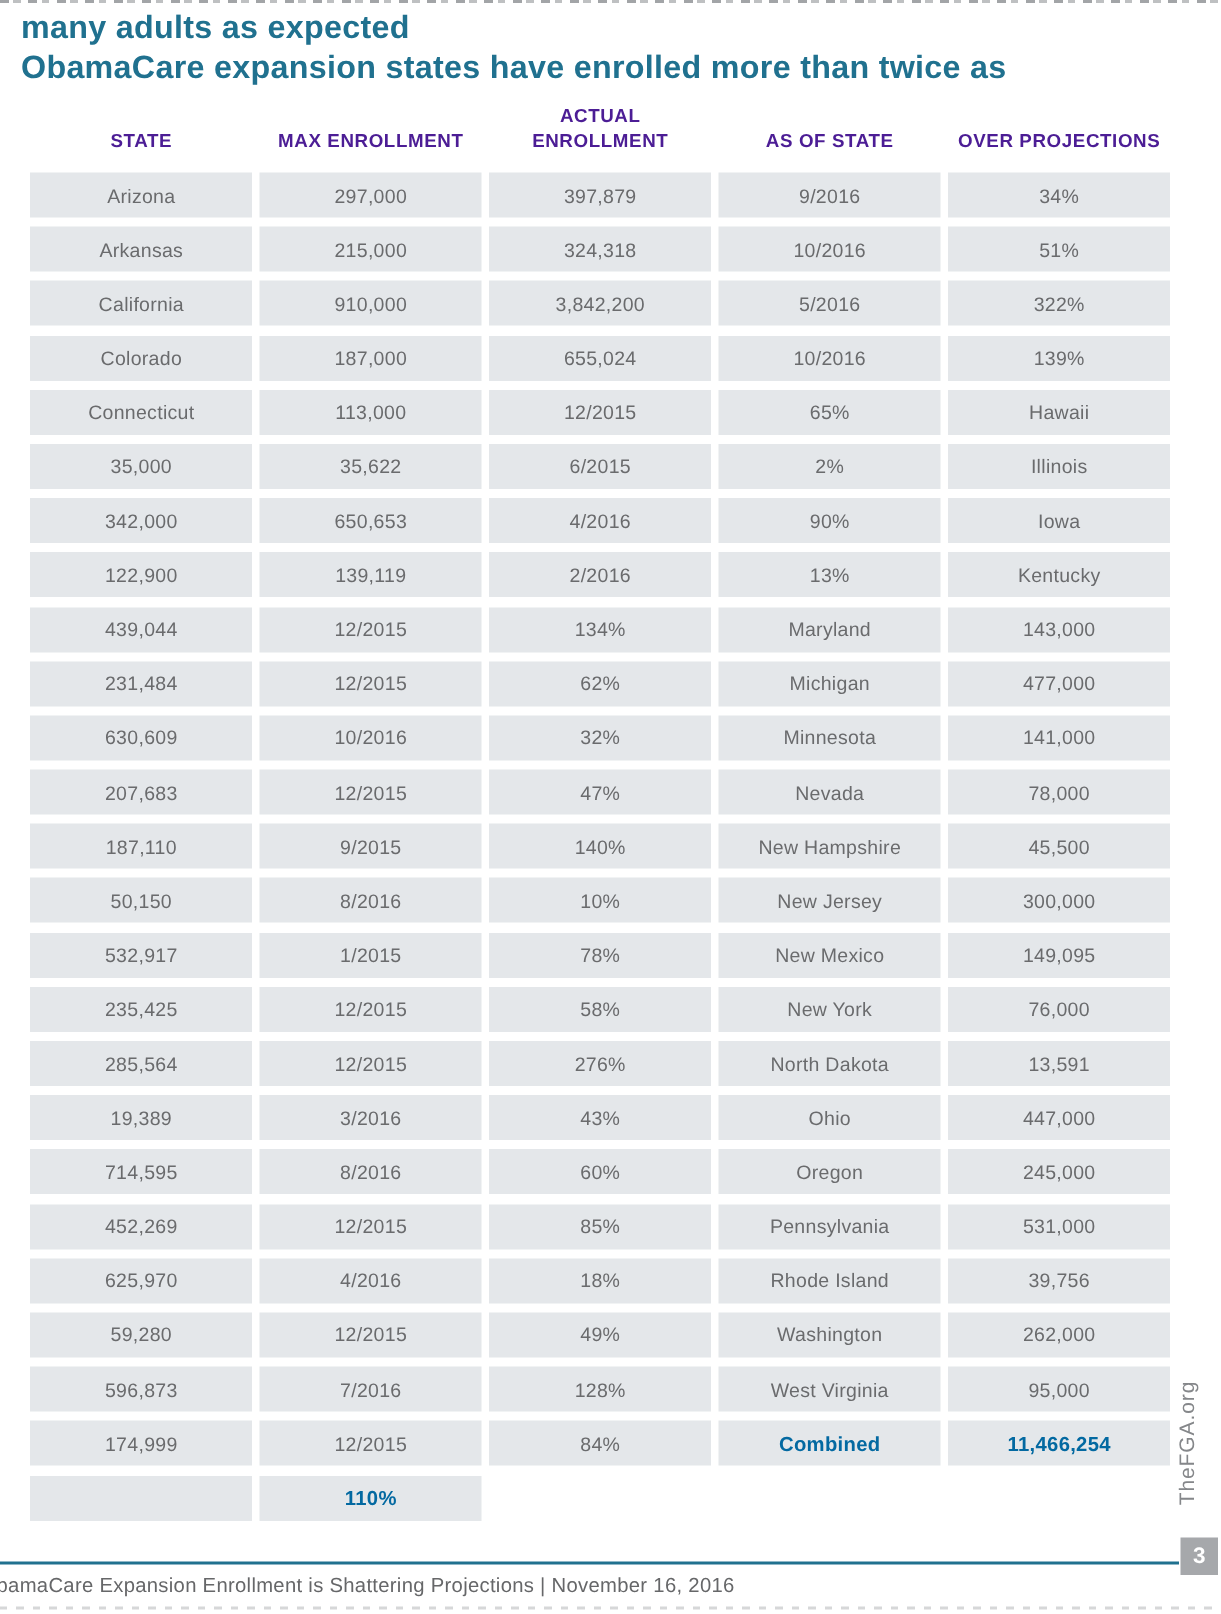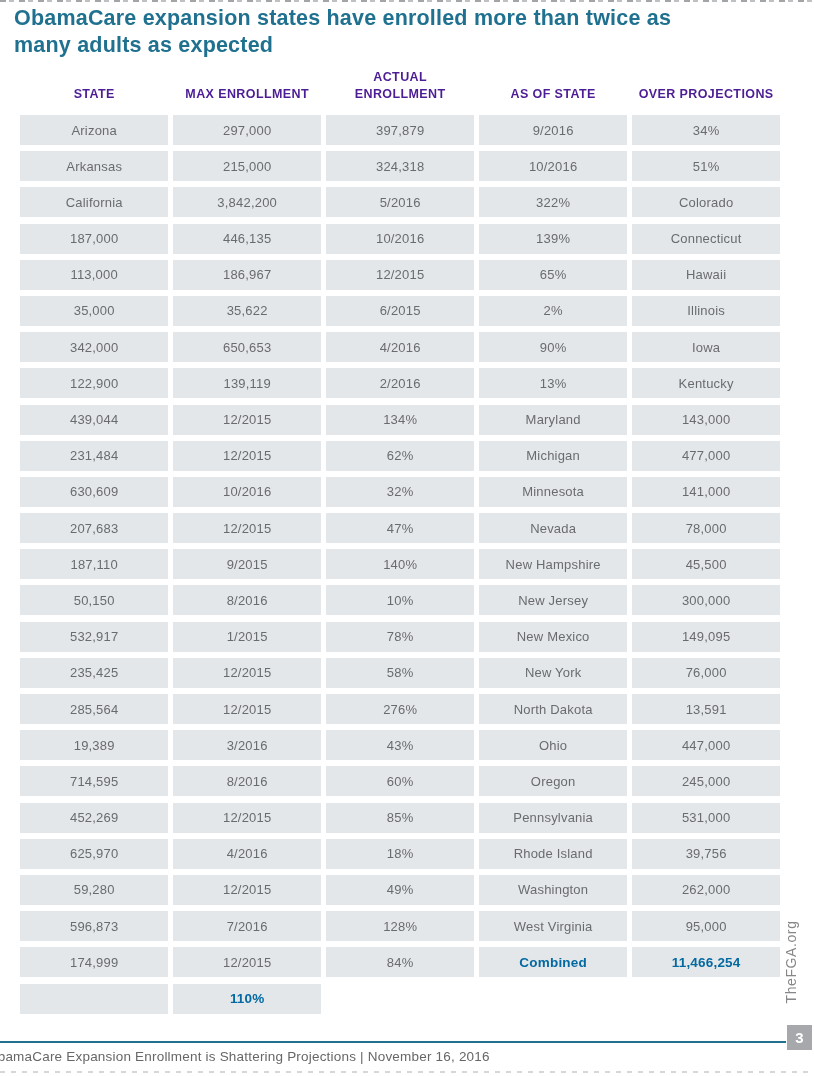--- a/index.html
+++ b/index.html
@@ -87,22 +87,22 @@
   }
 </style>
 </head>
 <body>
 
 <div class="page">
 
   <div class="top-dashes"></div>
 
   <div class="title">
+    <div>many adults as expected</div>
     <div>ObamaCare expansion states have enrolled more than twice as</div>
-    <div>many adults as expected</div>
   </div>
 
   <div class="header-row">
     <div class="header-cell">STATE</div>
     <div class="header-cell">MAX ENROLLMENT</div>
     <div class="header-cell">ACTUAL
 ENROLLMENT</div>
     <div class="header-cell">AS OF STATE</div>
     <div class="header-cell">OVER PROJECTIONS</div>
   </div>
@@ -114,33 +114,33 @@
     <div class="cell">9/2016</div>
     <div class="cell">34%</div>
 
     <div class="cell">Arkansas</div>
     <div class="cell">215,000</div>
     <div class="cell">324,318</div>
     <div class="cell">10/2016</div>
     <div class="cell">51%</div>
 
     <div class="cell">California</div>
+    <div class="cell">910,000</div>
     <div class="cell">3,842,200</div>
     <div class="cell">5/2016</div>
     <div class="cell">322%</div>
 
     <div class="cell">Colorado</div>
     <div class="cell">187,000</div>
-    <div class="cell">446,135</div>
+    <div class="cell">655,024</div>
     <div class="cell">10/2016</div>
     <div class="cell">139%</div>
 
     <div class="cell">Connecticut</div>
     <div class="cell">113,000</div>
-    <div class="cell">186,967</div>
     <div class="cell">12/2015</div>
     <div class="cell">65%</div>
 
     <div class="cell">Hawaii</div>
     <div class="cell">35,000</div>
     <div class="cell">35,622</div>
     <div class="cell">6/2015</div>
     <div class="cell">2%</div>
 
     <div class="cell">Illinois</div>

